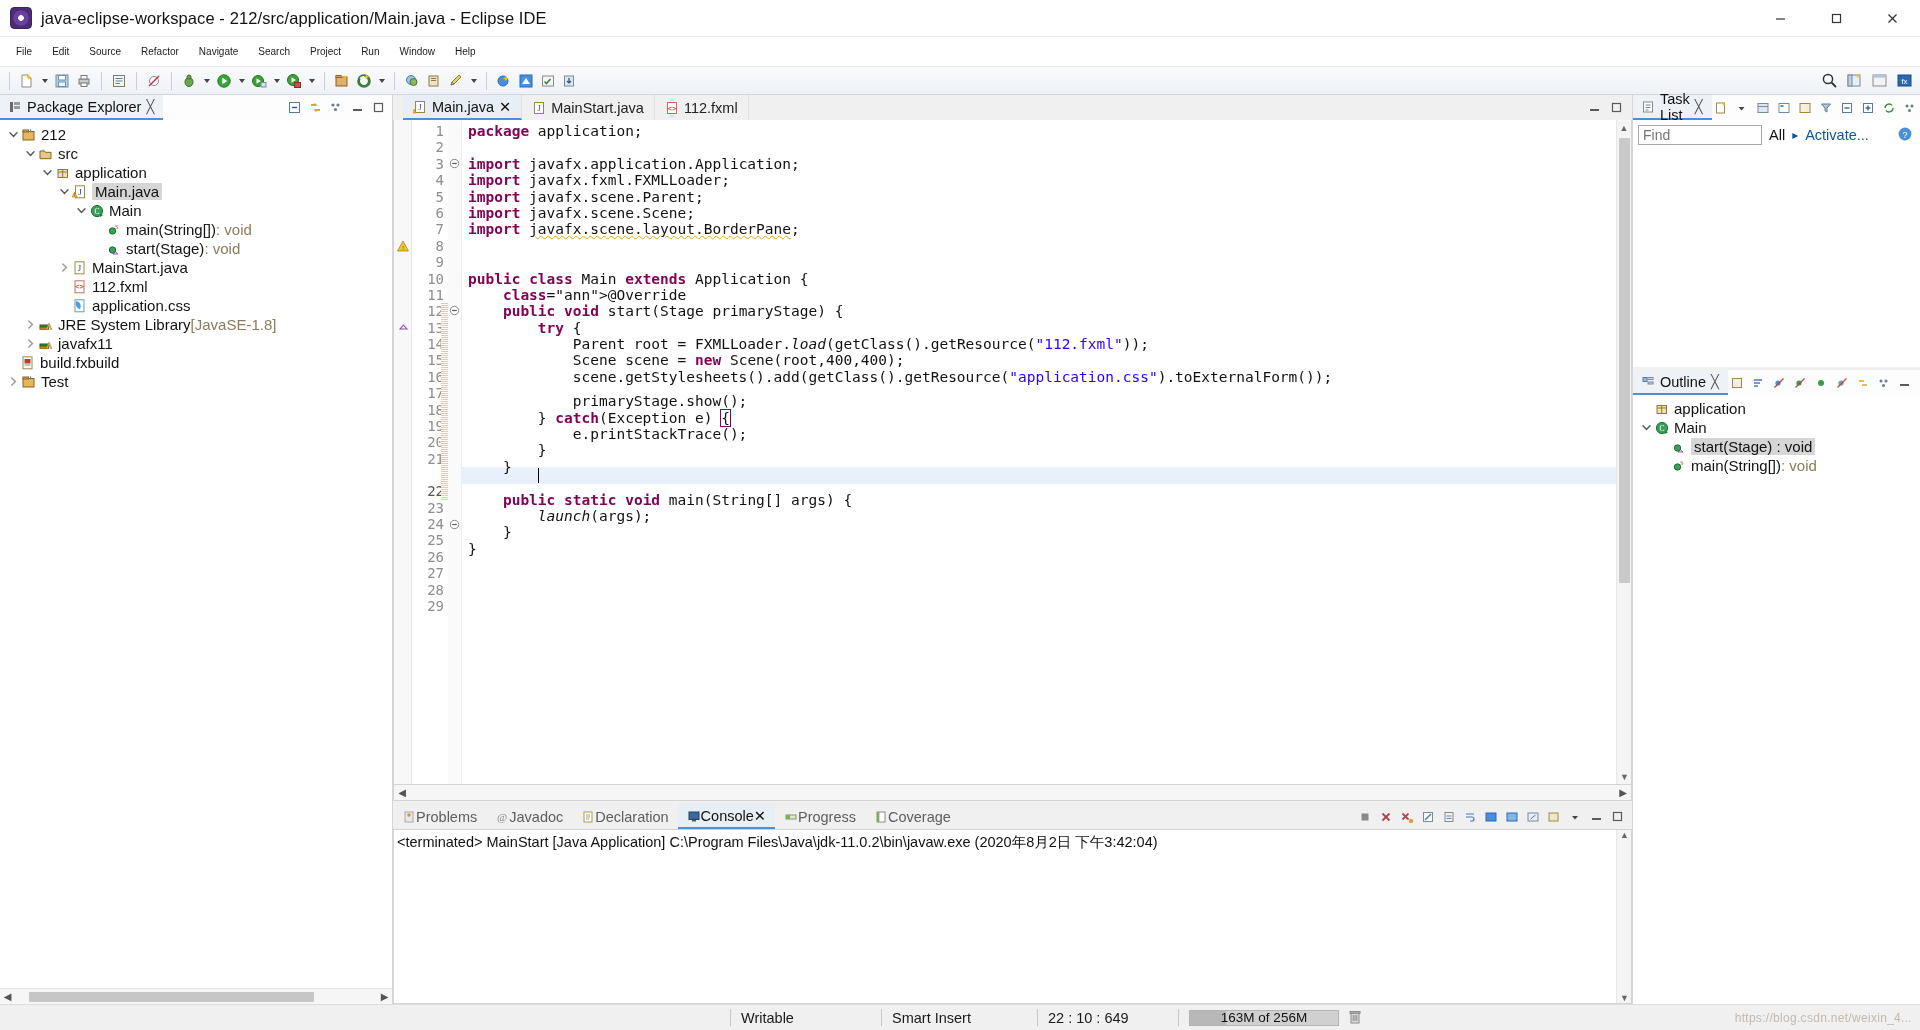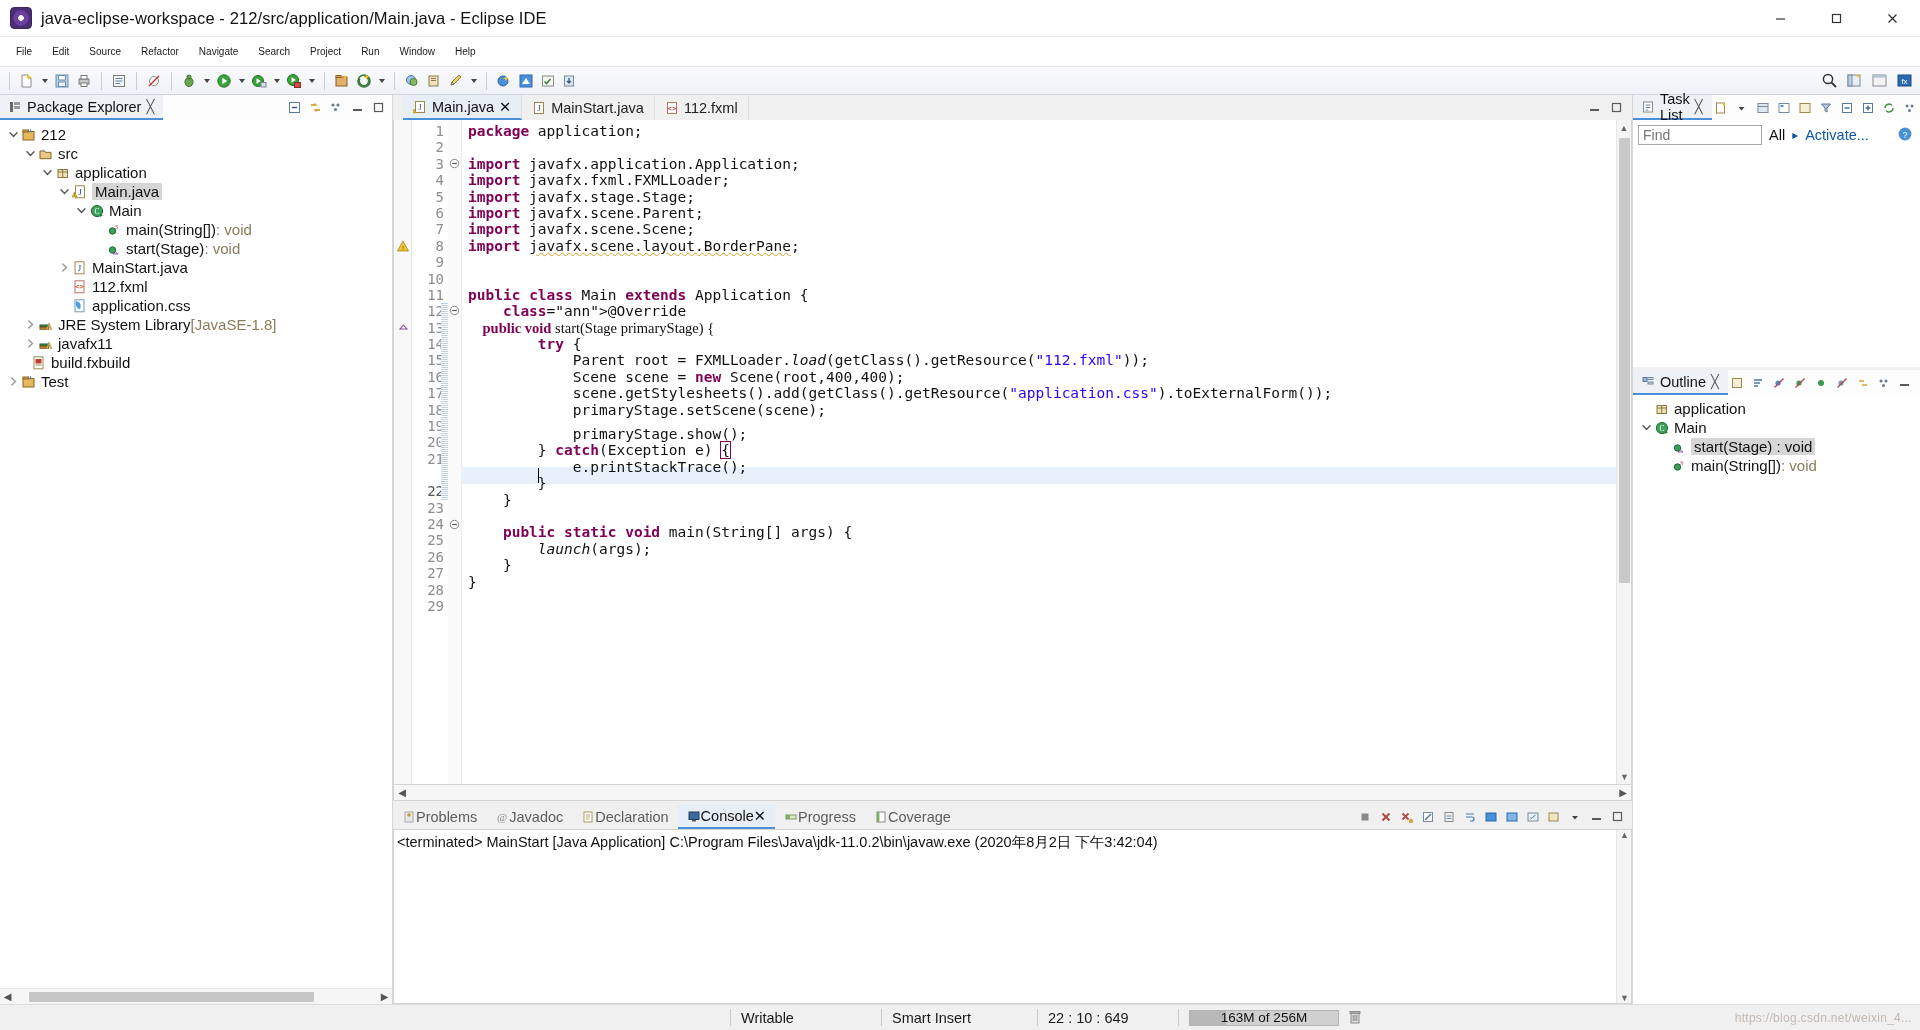--- a/index.html
+++ b/index.html
@@ -588,21 +588,21 @@
             </span>
             <span class="ticon">
               <svg width="16" height="16" viewBox="0 0 16 16">
                 <rect x="2" y="8" width="8.5" height="2" fill="#3a8a4a" stroke="#1e5a2a"></rect>
                 <rect x="2" y="10.3" width="8.5" height="2" fill="#d08a3a" stroke="#8a5a10"></rect>
                 <path d="M11 6l3 6.5h-1.6L11 8.6 9.6 12.5H8z" fill="#e0c070" stroke="#8a7a30" stroke-width=".5"></path>
               </svg>
             </span>
             <span class="tlabel">javafx11</span>
           </div>
-          <div class="trow" style="padding-left: 16px;">
+          <div class="trow" style="padding-left: 5px;">
             <span class="twist none"></span>
             <span class="ticon">
               <svg width="16" height="16" viewBox="0 0 16 16">
                 <rect x="3" y="1.8" width="9" height="12" fill="#fff" stroke="#9a8a4a"></rect>
                 <rect x="4.5" y="4" width="6" height="4.5" fill="#c0392b"></rect>
                 <rect x="4.5" y="9.5" width="6" height="1" fill="#9a8a4a"></rect>
               </svg>
             </span>
             <span class="tlabel">build.fxbuild</span>
           </div>
@@ -744,34 +744,32 @@
                   <line x1="3.2" y1="5.5" x2="7.8" y2="5.5" stroke="#555" stroke-width="1.2"></line>
                 </svg>
               </div>
             </div>
           <div class="codearea" id="codearea">
               <div class="hl-line" style="top: 347.4px; height: 16.4px;"></div>
               <div class="codeline" style="position: relative; margin-top: 3px;"><span class="kw">package</span> application;</div>
               <div class="codeline" style="position: relative; margin-top: 0px;">&nbsp;</div>
               <div class="codeline" style="position: relative; margin-top: 0px;"><span class="kw">import</span> javafx.application.Application;</div>
               <div class="codeline" style="position: relative; margin-top: 0px;"><span class="kw">import</span> javafx.fxml.FXMLLoader;</div>
-              <div class="codeline" style="position: relative; margin-top: 0px;"><span class="kw">import</span> javafx.stage.Stage;</div>
               <div class="codeline" style="position: relative; margin-top: 0px;"><span class="kw">import</span> javafx.scene.Parent;</div>
               <div class="codeline" style="position: relative; margin-top: 0px;"><span class="kw">import</span> javafx.scene.Scene;</div>
               <div class="codeline" style="position: relative; margin-top: 0px;"><span class="kw">import</span> <span class="sq-underline">javafx.scene.layout.BorderPane</span>;</div>
               <div class="codeline" style="position: relative; margin-top: 0px;">&nbsp;</div>
               <div class="codeline" style="position: relative; margin-top: 0px;">&nbsp;</div>
               <div class="codeline" style="position: relative; margin-top: 0px;"><span class="kw">public</span> <span class="kw">class</span> Main <span class="kw">extends</span> Application {</div>
               <div class="codeline" style="position: relative; margin-top: 0px;">    <span <span="" class="kw">class</span>="ann"&gt;@Override</div>
-              <div class="codeline" style="position: relative; margin-top: 0px; font-family: Liberation Serif, serif;">    <span class="kw">public</span> <span class="kw">void</span> start(Stage primaryStage) {</div>
+              <div class="codeline" style="position: relative; margin-top: 0px;">    <span class="kw">public</span> <span class="kw">void</span> start(Stage primaryStage) {</div>
               <div class="codeline" style="position: relative; margin-top: 0px;">        <span class="kw">try</span> {</div>
               <div class="codeline" style="position: relative; margin-top: 0px;">            Parent root = FXMLLoader.<span class="it">load</span>(getClass().getResource(<span class="str">"112.fxml"</span>));</div>
               <div class="codeline" style="position: relative; margin-top: 0px;">            Scene scene = <span class="kw">new</span> Scene(root,400,400);</div>
               <div class="codeline" style="position: relative; margin-top: 0px;">            scene.getStylesheets().add(getClass().getResource(<span class="str">"application.css"</span>).toExternalForm());</div>
-              <div class="codeline" style="position: relative; margin-top: 0px;">            primaryStage.setScene(scene);</div>
               <div class="codeline" style="position: relative; margin-top: 8px;">            primaryStage.show();</div>
               <div class="codeline" style="position: relative; margin-top: 0px;">        } <span class="kw">catch</span>(Exception e) <span class="brkt">{</span></div>
               <div class="codeline" style="position: relative; margin-top: 0px;">            e.printStackTrace();</div>
               <div class="codeline" style="position: relative; margin-top: 0px;">        }</div>
               <div class="codeline" style="position: relative; margin-top: 0px;">    }</div>
               <div class="codeline" style="position: relative; margin-top: 0px;">&nbsp;</div>
               <div class="codeline" style="position: relative; margin-top: 0px;">    <span class="kw">public</span> <span class="kw">static</span> <span class="kw">void</span> main(String[] args) {</div>
               <div class="codeline" style="position: relative; margin-top: 0px;">        <span class="it">launch</span>(args);</div>
               <div class="codeline" style="position: relative; margin-top: 0px;">    }</div>
               <div class="codeline" style="position: relative; margin-top: 0px;">}</div>

